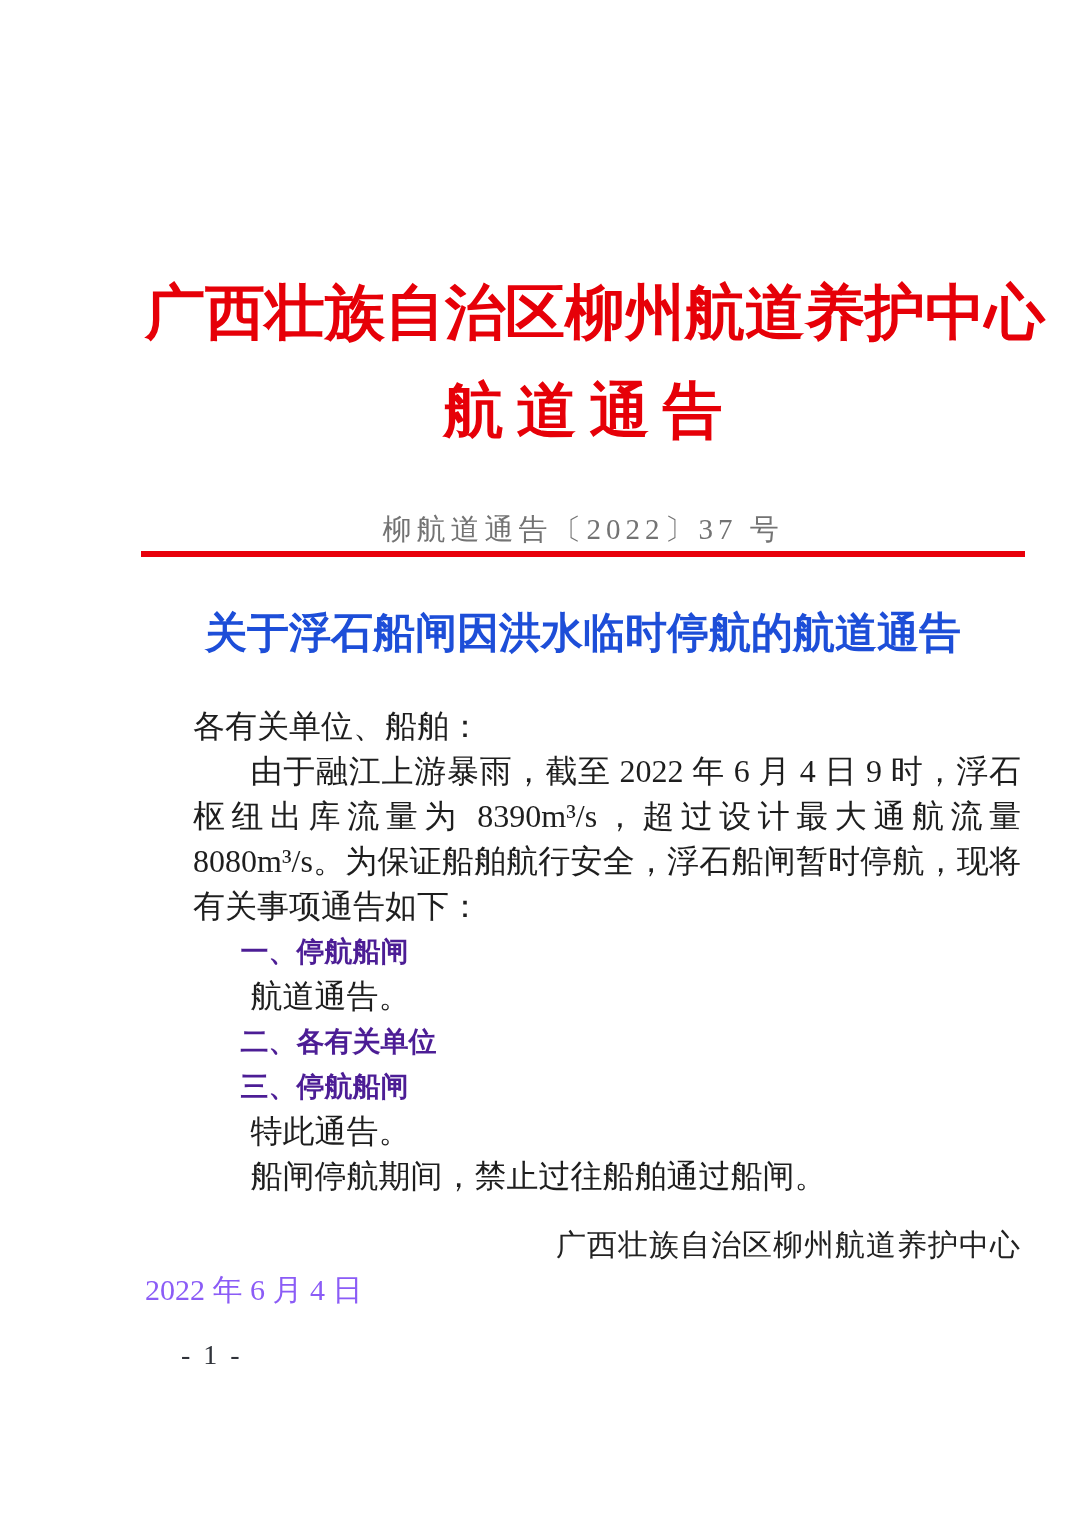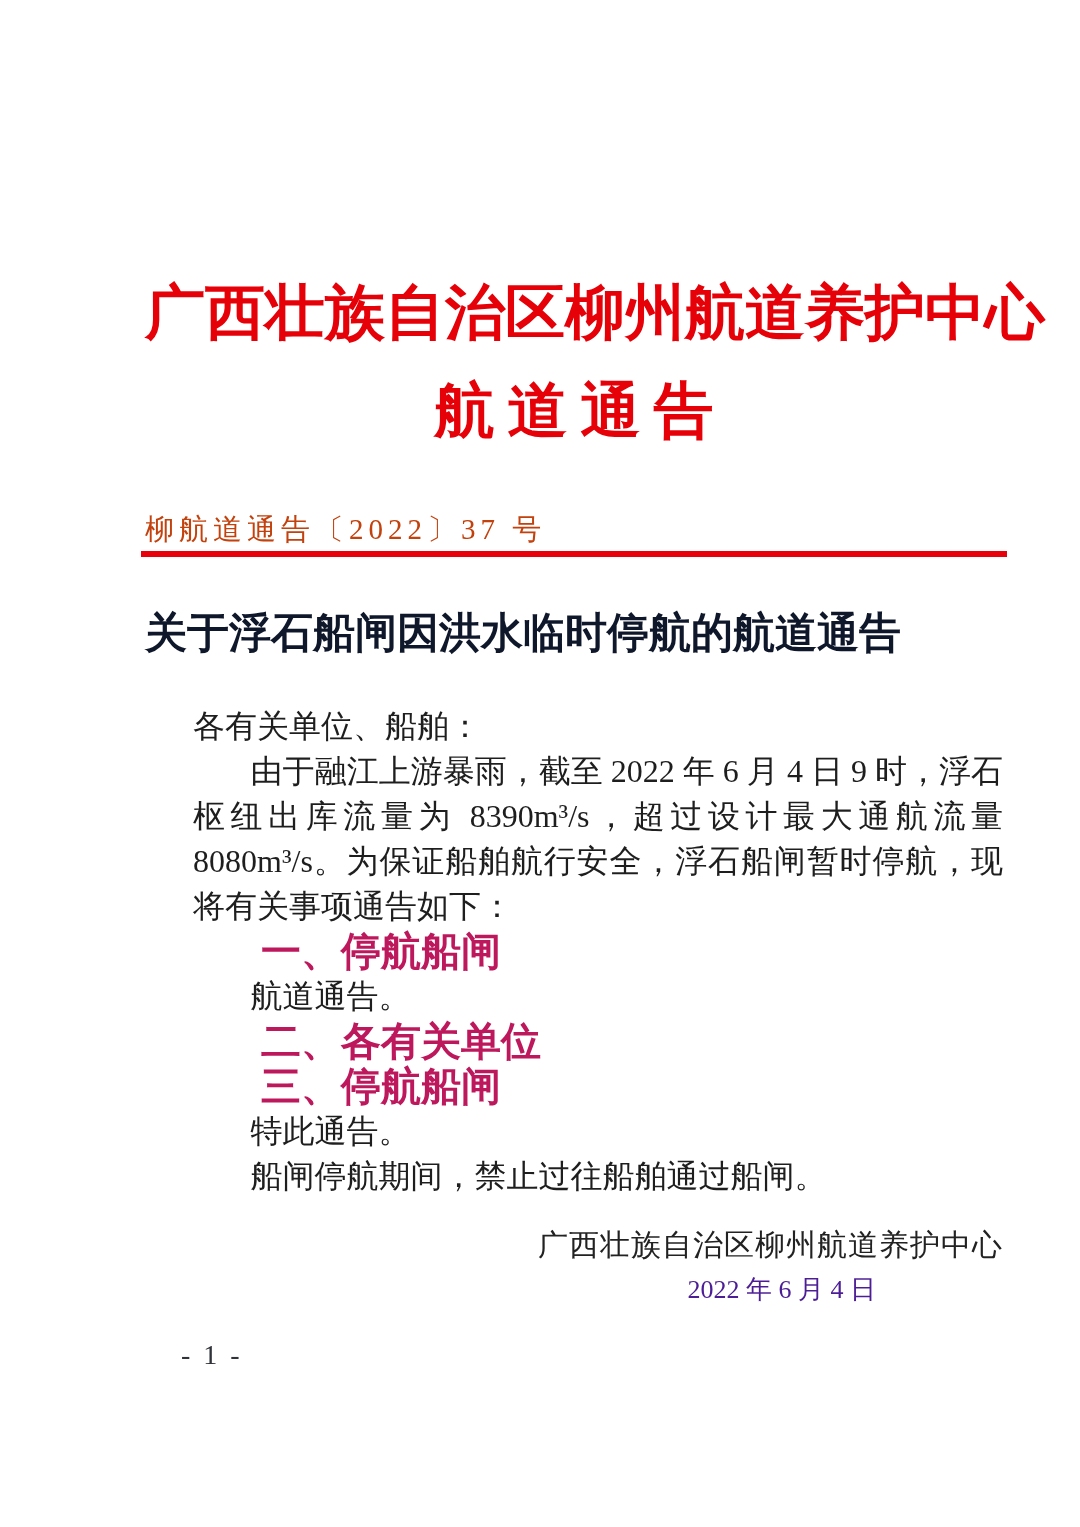--- a/index.html
+++ b/index.html
@@ -6,97 +6,96 @@
   html, body { background: #ffffff; }
   body {
     width: 1080px; height: 1527px;
     overflow: hidden;
     font-family: "Liberation Serif", "DejaVu Serif", serif;
     color: #1e1e1e;
     position: relative;
   }
   .content {
     padding-left: 145px;
-    padding-right: 77px; 
+    padding-right: 59px; 
   }
   
   .org-title {
     margin-top: 264px;
     text-align: center;
     font-weight: bold;
     color: #e60008;
   }
   .org-title .line {
     display: block;
     font-size: 60px;
     line-height: 98px;
     white-space: nowrap;
   }
   .org-title .line2 {
     letter-spacing: 13px;
     padding-left: 13px; 
   }
   .doc-number {
     margin-top: 52px;
-    text-align: left;
+    text-align: center;
     font-size: 29px;
     line-height: 34px;
     letter-spacing: 5px;
-    color: #c2410c;
+    color: #737373;
   }
   .red-rule {
     margin-top: 5px;
     margin-left: -4px;
     margin-right: -4px;
     height: 6px;
     background: #e8000b;
   }
   
   .notice-title {
     margin-top: 48px;
-    text-align: left;
+    text-align: center;
     font-size: 42px;
     line-height: 56px;
     font-weight: bold;
-    color: #0f172a;
+    color: #1d4ed8;
     white-space: nowrap;
   }
   
   .body-block {
     margin-top: 43px;
     font-size: 32px;
     line-height: 45px;
     text-align: justify;
     color: #1e1e1e;
     margin-left: 48px;
   }
   .para.indent { text-indent: 1.8em; }
   .sec-heading {
     font-family: "Liberation Sans", "DejaVu Sans", sans-serif;
     font-weight: bold;
-    font-size: 40px;
+    font-size: 28px;
     line-height: 45px;
     text-indent: 1.7em;
-    color: #be185d;
+    color: #4c1d95;
   }
   
   .signature {
     margin-top: 23px;
     text-align: right;
     font-size: 30px;
     line-height: 45px;
     letter-spacing: 1px;
     color: #222;
   }
   .sign-date {
-    text-align: right;
     padding-right: 127px;
-    font-size: 26px;
+    font-size: 30px;
     line-height: 45px;
-    color: #4c1d95;
+    color: #8b5cf6;
   }
   
   .page-number {
     margin-top: 28px;
     padding-left: 36px;
     font-size: 28px;
     line-height: 30px;
     letter-spacing: 3px;
     color: #30333a;
   }

